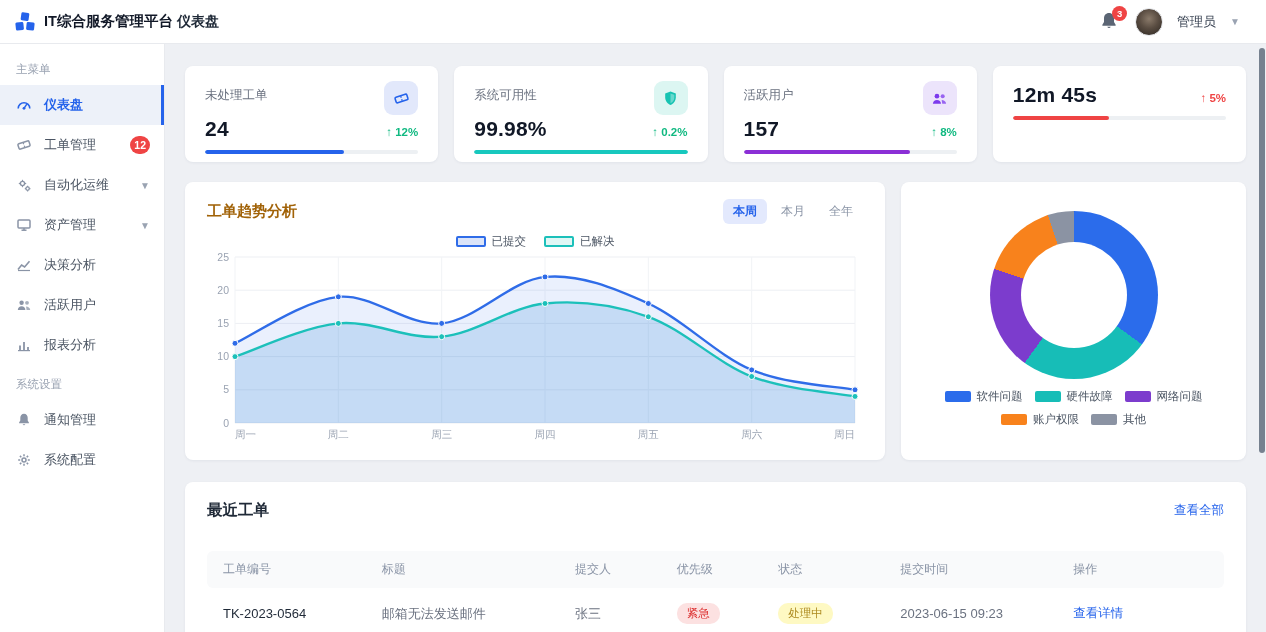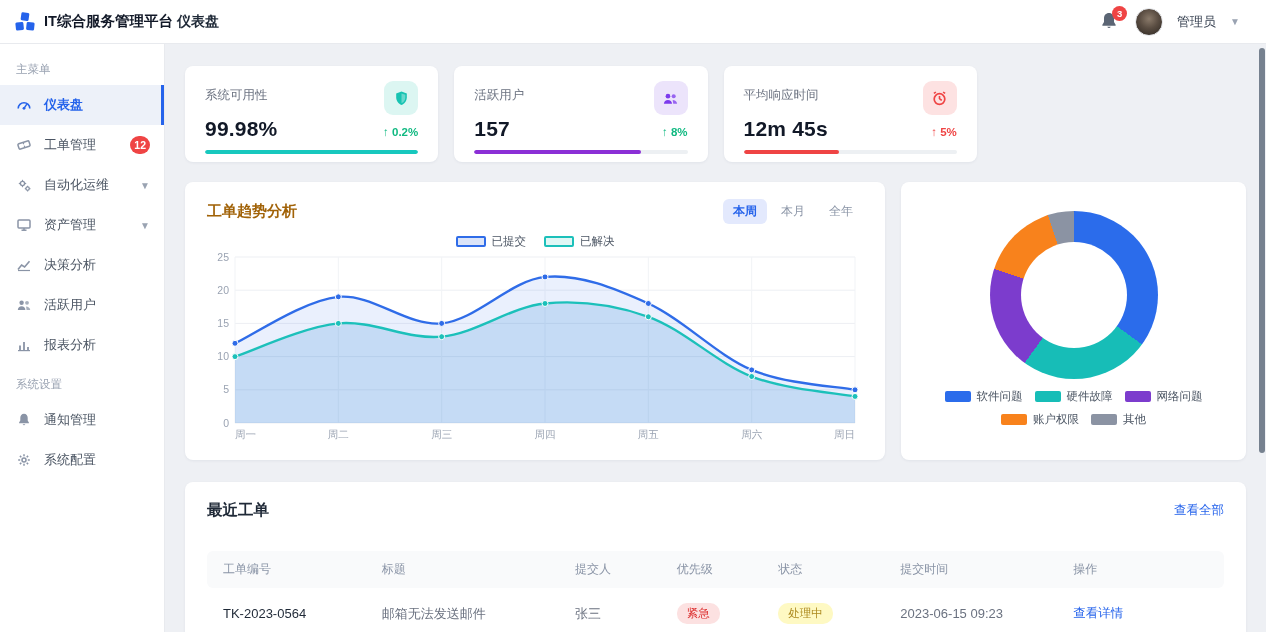--- a/index.html
+++ b/index.html
@@ -240,20 +240,40 @@
       </span>
       <span>系统配置</span>
     </div>
   </div>
 
 <div class="main">
 
   <div class="stats-row" id="stats-row">
       <div class="card stat-card">
         <div class="stat-top">
+          <span class="stat-label">未处理工单</span>
+          <span class="stat-icon" style="background:#e2e8fb;color:#2563eb">
+            <svg width="17" height="17" viewBox="0 0 16 16">
+              <g transform="rotate(-18 8 8)">
+                <rect x="2.2" y="5.2" width="11.6" height="5.6" rx="1.2" fill="none" stroke="currentColor" stroke-width="1.5"></rect>
+                <line x1="8" y1="5.6" x2="8" y2="10.4" stroke="currentColor" stroke-width="1.2" stroke-dasharray="1.6 1.4"></line>
+              </g>
+            </svg>
+          </span>
+        </div>
+        <div class="stat-mid">
+          <span class="stat-value">24</span>
+          <span class="stat-trend" style="color:#10b981">↑ <span>12%</span></span>
+        </div>
+        <div class="stat-track">
+          <div class="stat-fill" style="width:65%;background:#2563eb"></div>
+        </div>
+      </div>
+      <div class="card stat-card">
+        <div class="stat-top">
           <span class="stat-label">系统可用性</span>
           <span class="stat-icon" style="background:#dcf6f2;color:#17c3b2">
             <svg width="17" height="17" viewBox="0 0 16 16">
               <path d="M8 1.5 13 3.3v3.5c0 3.4-2.1 6.1-5 7.2-2.9-1.1-5-3.8-5-7.2V3.3z" fill="currentColor"></path>
               <path d="M8 3.4v9a6 6 0 0 0 3.6-5.6V4.4z" fill="#fff" opacity=".35"></path>
             </svg>
           </span>
         </div>
         <div class="stat-mid">
           <span class="stat-value">99.98%</span>
@@ -277,32 +297,20 @@
         </div>
         <div class="stat-mid">
           <span class="stat-value">157</span>
           <span class="stat-trend" style="color:#10b981">↑ <span>8%</span></span>
         </div>
         <div class="stat-track">
           <div class="stat-fill" style="width:78%;background:#8b2fd6"></div>
         </div>
       </div>
       <div class="card stat-card">
-        <div class="stat-top">
-          <span class="stat-label">平均响应时间</span>
-          <span class="stat-icon" style="background:#fde2e2;color:#ef4444">
-            <svg width="17" height="17" viewBox="0 0 16 16">
-              <circle cx="8" cy="8.5" r="5" fill="none" stroke="currentColor" stroke-width="1.6"></circle>
-              <line x1="8" y1="8.5" x2="8" y2="5.6" stroke="currentColor" stroke-width="1.5"></line>
-              <line x1="8" y1="8.5" x2="10.2" y2="9.6" stroke="currentColor" stroke-width="1.5"></line>
-              <line x1="2.7" y1="3.2" x2="4.6" y2="1.9" stroke="currentColor" stroke-width="1.4"></line>
-              <line x1="13.3" y1="3.2" x2="11.4" y2="1.9" stroke="currentColor" stroke-width="1.4"></line>
-            </svg>
-          </span>
-        </div>
         <div class="stat-mid">
           <span class="stat-value">12m 45s</span>
           <span class="stat-trend" style="color:#ef4444">↑ <span>5%</span></span>
         </div>
         <div class="stat-track">
           <div class="stat-fill" style="width:45%;background:#ef4444"></div>
         </div>
       </div>
     </div>
 

